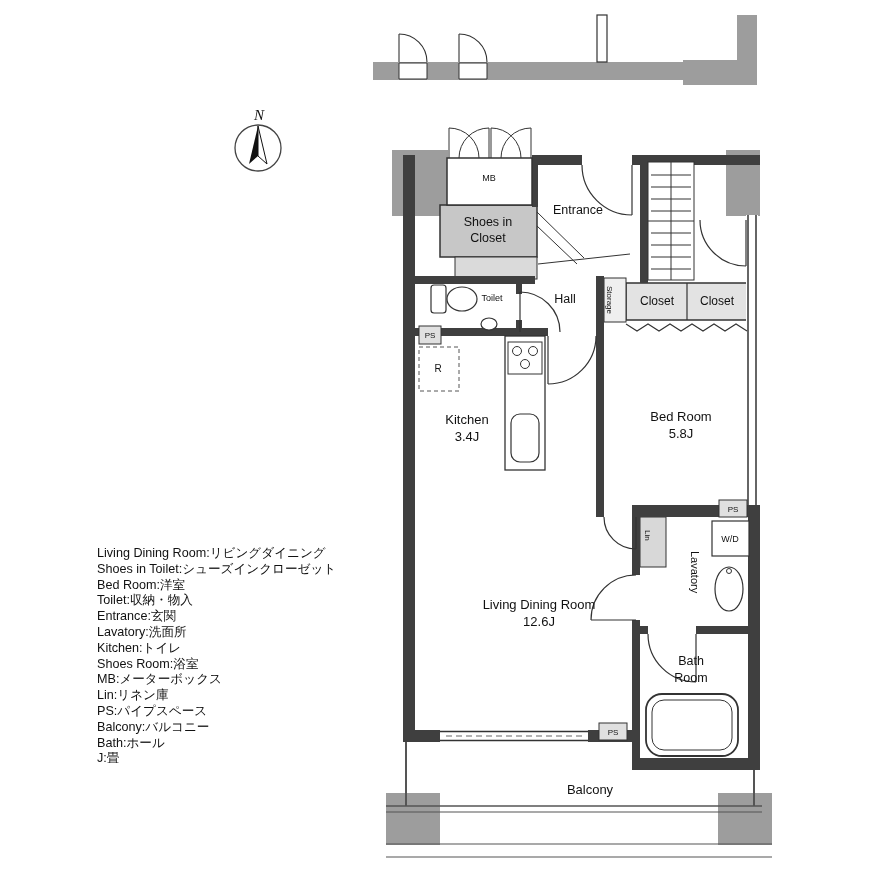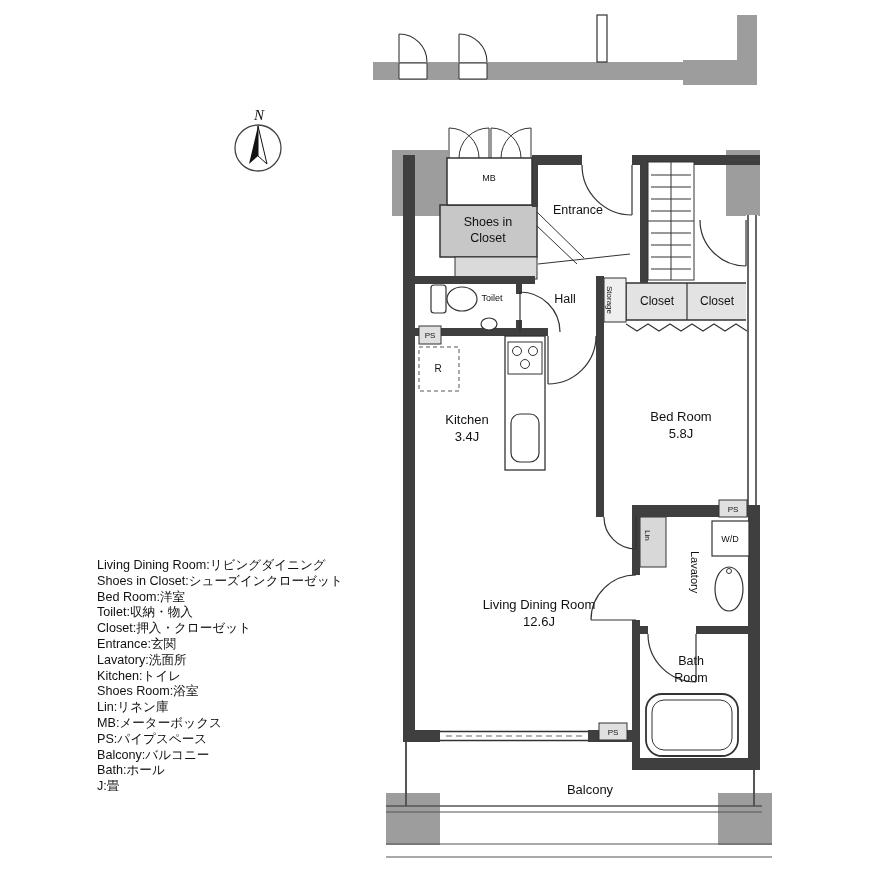--- a/index.html
+++ b/index.html
@@ -4,21 +4,21 @@
 <style>
   html,body{margin:0;padding:0;background:#fff;}
   body{width:872px;height:872px;position:relative;font-family:"Liberation Sans",sans-serif;}
   #plan-svg{position:absolute;left:0;top:0;}
   svg text{font-family:"Liberation Sans",sans-serif;fill:#111;}
   .room-label{font-size:13px;}
   .mid-label{font-size:12.5px;}
   .small-label{font-size:9px;}
   .tiny-label{font-size:8px;}
   .compass-n{font-size:15px;font-style:italic;font-family:"Liberation Serif",serif;}
-  .legend{position:absolute;left:97px;top:546px;font-size:12.6px;line-height:15.8px;color:#111;white-space:nowrap;margin-top:12px;}
+  .legend{position:absolute;left:97px;top:546px;font-size:12.6px;line-height:15.8px;color:#111;white-space:nowrap;}
 </style>
 </head>
 <body>
 
 <svg id="plan-svg" width="872" height="872" viewBox="0 0 872 872">
 
   <g>
     <path d="M373 62 h310 v18 h-310 z M683 60 h74 v25 h-74 z M737 15 h20 v47 h-20 z" fill="#9d9d9d"></path>
     <path fill="#ffffff" stroke="#333" stroke-width="1" d="M399 63 h28 v16 h-28 z M459 63 h28 v16 h-28 z"></path>
     <rect x="597" y="15" width="10" height="47" fill="#fff" stroke="#333" stroke-width="1.2"></rect>
@@ -201,27 +201,26 @@
   <text class="small-label" x="730" y="542" text-anchor="middle">W/D</text>
   <text class="tiny-label" x="733" y="512" text-anchor="middle">PS</text>
   <text class="mid-label" x="691" y="665" text-anchor="middle">Bath</text>
   <text class="mid-label" x="691" y="682" text-anchor="middle">Room</text>
   <text class="tiny-label" x="613" y="735" text-anchor="middle">PS</text>
   <text class="room-label" x="590" y="794" text-anchor="middle">Balcony</text>
 </svg>
 
 <div class="legend">
   <div>Living Dining Room:リビングダイニング</div>
-  <div>Shoes in Closet:シューズインクローゼット</div>
+  <div>Shoes in Toilet:シューズインクローゼット</div>
   <div>Bed Room:洋室</div>
   <div>Toilet:収納・物入</div>
-  <div>Closet:押入・クローゼット</div>
   <div>Entrance:玄関</div>
   <div>Lavatory:洗面所</div>
   <div>Kitchen:トイレ</div>
   <div>Shoes Room:浴室</div>
+  <div>MB:メーターボックス</div>
   <div>Lin:リネン庫</div>
-  <div>MB:メーターボックス</div>
   <div>PS:パイプスペース</div>
   <div>Balcony:バルコニー</div>
   <div>Bath:ホール</div>
   <div>J:畳</div>
 </div>
 
 </body></html>

